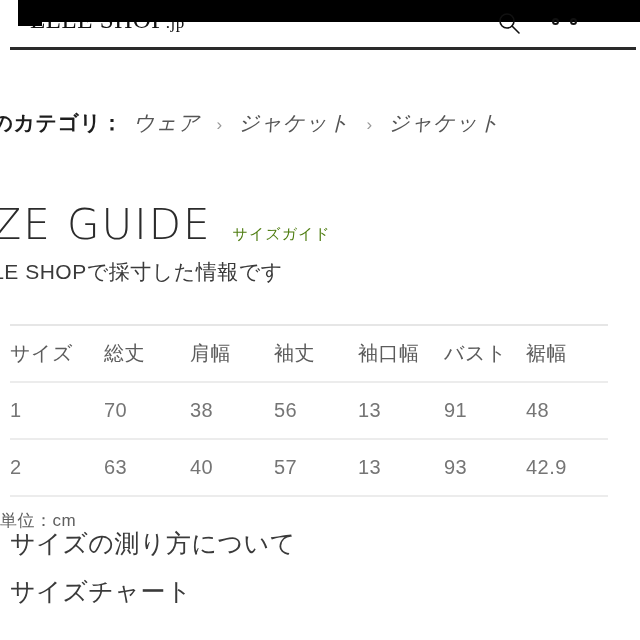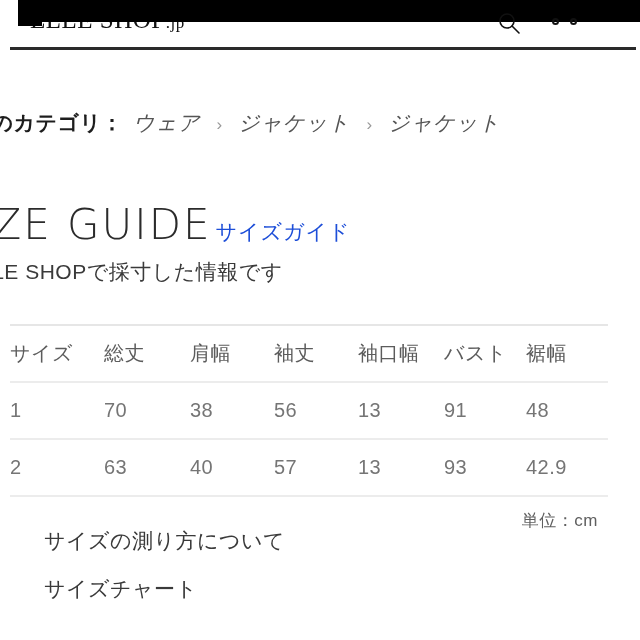--- a/index.html
+++ b/index.html
@@ -122,24 +122,24 @@
     white-space: nowrap;
   }
   .sg-title .en {
     font-size: 42px;
     font-weight: 300;
     letter-spacing: 2px;
     color: #2b2b2b;
     font-family: "DejaVu Sans", "Liberation Sans", sans-serif;
   }
   .sg-title .ja {
-    font-size: 21px;
-    color: #1d4ed8;
+    font-size: 15px;
+    color: #4d7c0f;
     letter-spacing: 1px;
-    margin-left: 4px;
+    margin-left: 21px;
   }
   .sg-sub {
     position: absolute;
     left: -20px;
     top: 258px;
     font-size: 21px;
     color: #3a3a3a;
     white-space: nowrap;
     letter-spacing: 0.5px;
   }
@@ -181,35 +181,33 @@
   .col-4 { width: 86px; }
   .col-5 { width: 82px; }
   .col-6 { width: 82px; margin-top: 16px; }
 
   
   .unit-note {
     position: absolute;
     left: 0;
     top: 509px;
     width: 598px;
-    text-align: right;
     font-size: 17px;
     color: #5f5f5f;
     letter-spacing: 0.5px;
   }
 
   
   .link-row {
     position: absolute;
     left: 10px;
-    font-size: 21px;
+    font-size: 25px;
     color: #3a3a3a;
     letter-spacing: 0.5px;
     white-space: nowrap;
-    margin-left: 34px;
   }
   .link-1 { top: 527px; }
   .link-2 { top: 575px; }
 
   
   .scrollbar-track {
     position: absolute;
     left: 616px;
     top: 236px;
     width: 8px;

